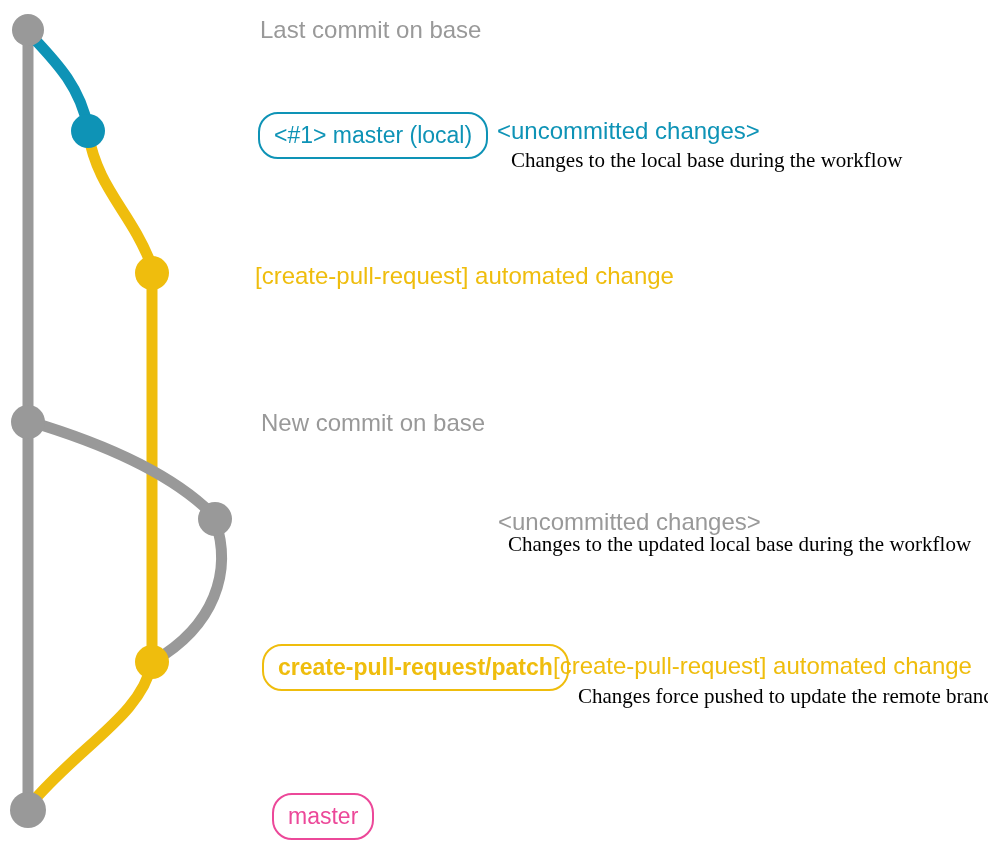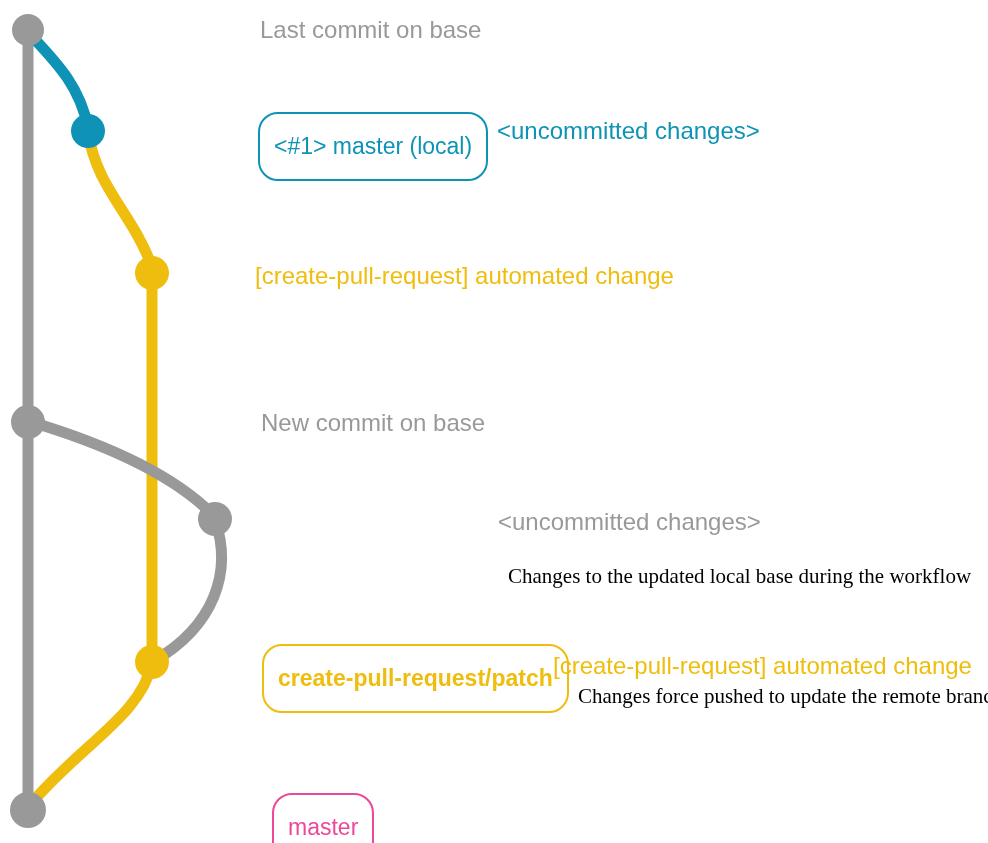--- a/index.html
+++ b/index.html
@@ -13,21 +13,21 @@
   }
   .graph-svg { position: absolute; left: 0; top: 0; }
   .edge { fill: none; stroke-width: 11; stroke-linecap: round; }
   .lbl { position: absolute; white-space: nowrap; }
   .sans { font: 24px/28px "Liberation Sans", sans-serif; }
   .serif { font: 21px/25px "Liberation Serif", serif; }
   .badge {
     display: inline-block;
     border: 2px solid currentColor;
     border-radius: 20px;
-    padding: 19px 14px;
+    padding: 8px 14px;
     font: 23px/27px "Liberation Sans", sans-serif;
   }
 </style>
 </head>
 <body>
 
 <div class="stage">
 
   <svg class="graph-svg" width="260" height="843" viewBox="0 0 260 843">
 
@@ -50,27 +50,28 @@
     <circle cx="28" cy="422" r="17" fill="#999999"></circle>
     <circle cx="215" cy="519" r="17" fill="#999999"></circle>
     <circle cx="152" cy="662" r="17" fill="#EFBD0D"></circle>
     <circle cx="28" cy="810" r="18" fill="#999999"></circle>
   </svg>
 
   <div class="lbl sans" style="left: 260px; top: 16px; color: rgb(153, 153, 153);">Last commit on base</div>
 
   <div class="lbl badge" style="left: 258px; top: 112px; color: rgb(14, 147, 182);">&lt;#1&gt; master (local)</div>
   <div class="lbl sans" style="left: 497px; top: 117px; color: rgb(14, 147, 182);">&lt;uncommitted changes&gt;</div>
+  <div class="lbl serif" style="left: 511px; top: 148px; color: rgb(0, 0, 0);">Changes to the local base during the workflow</div>
 
   <div class="lbl sans" style="left: 255px; top: 262px; color: rgb(239, 189, 13);">[create-pull-request] automated change</div>
 
   <div class="lbl sans" style="left: 261px; top: 409px; color: rgb(153, 153, 153); text-align: right;">New commit on base</div>
 
   <div class="lbl sans" style="left: 498px; top: 508px; color: rgb(153, 153, 153);">&lt;uncommitted changes&gt;</div>
-  <div class="lbl serif" style="left: 508px; top: 564px; color: rgb(0, 0, 0);">Changes to the updated local base during the workflow</div>
+  <div class="lbl serif" style="left: 508px; top: 532px; color: rgb(0, 0, 0);">Changes to the updated local base during the workflow</div>
 
   <div class="lbl badge" style="left: 262px; top: 644px; color: rgb(239, 189, 13); font-weight: bold;">create-pull-request/patch</div>
   <div class="lbl sans" style="left: 553px; top: 652px; color: rgb(239, 189, 13);">[create-pull-request] automated change</div>
   <div class="lbl serif" style="left: 578px; top: 684px; color: rgb(0, 0, 0);">Changes force pushed to update the remote branch</div>
 
   <div class="lbl badge" style="left: 272px; top: 793px; color: #ec4899;">master</div>
 
 </div>
 
 </body></html>

